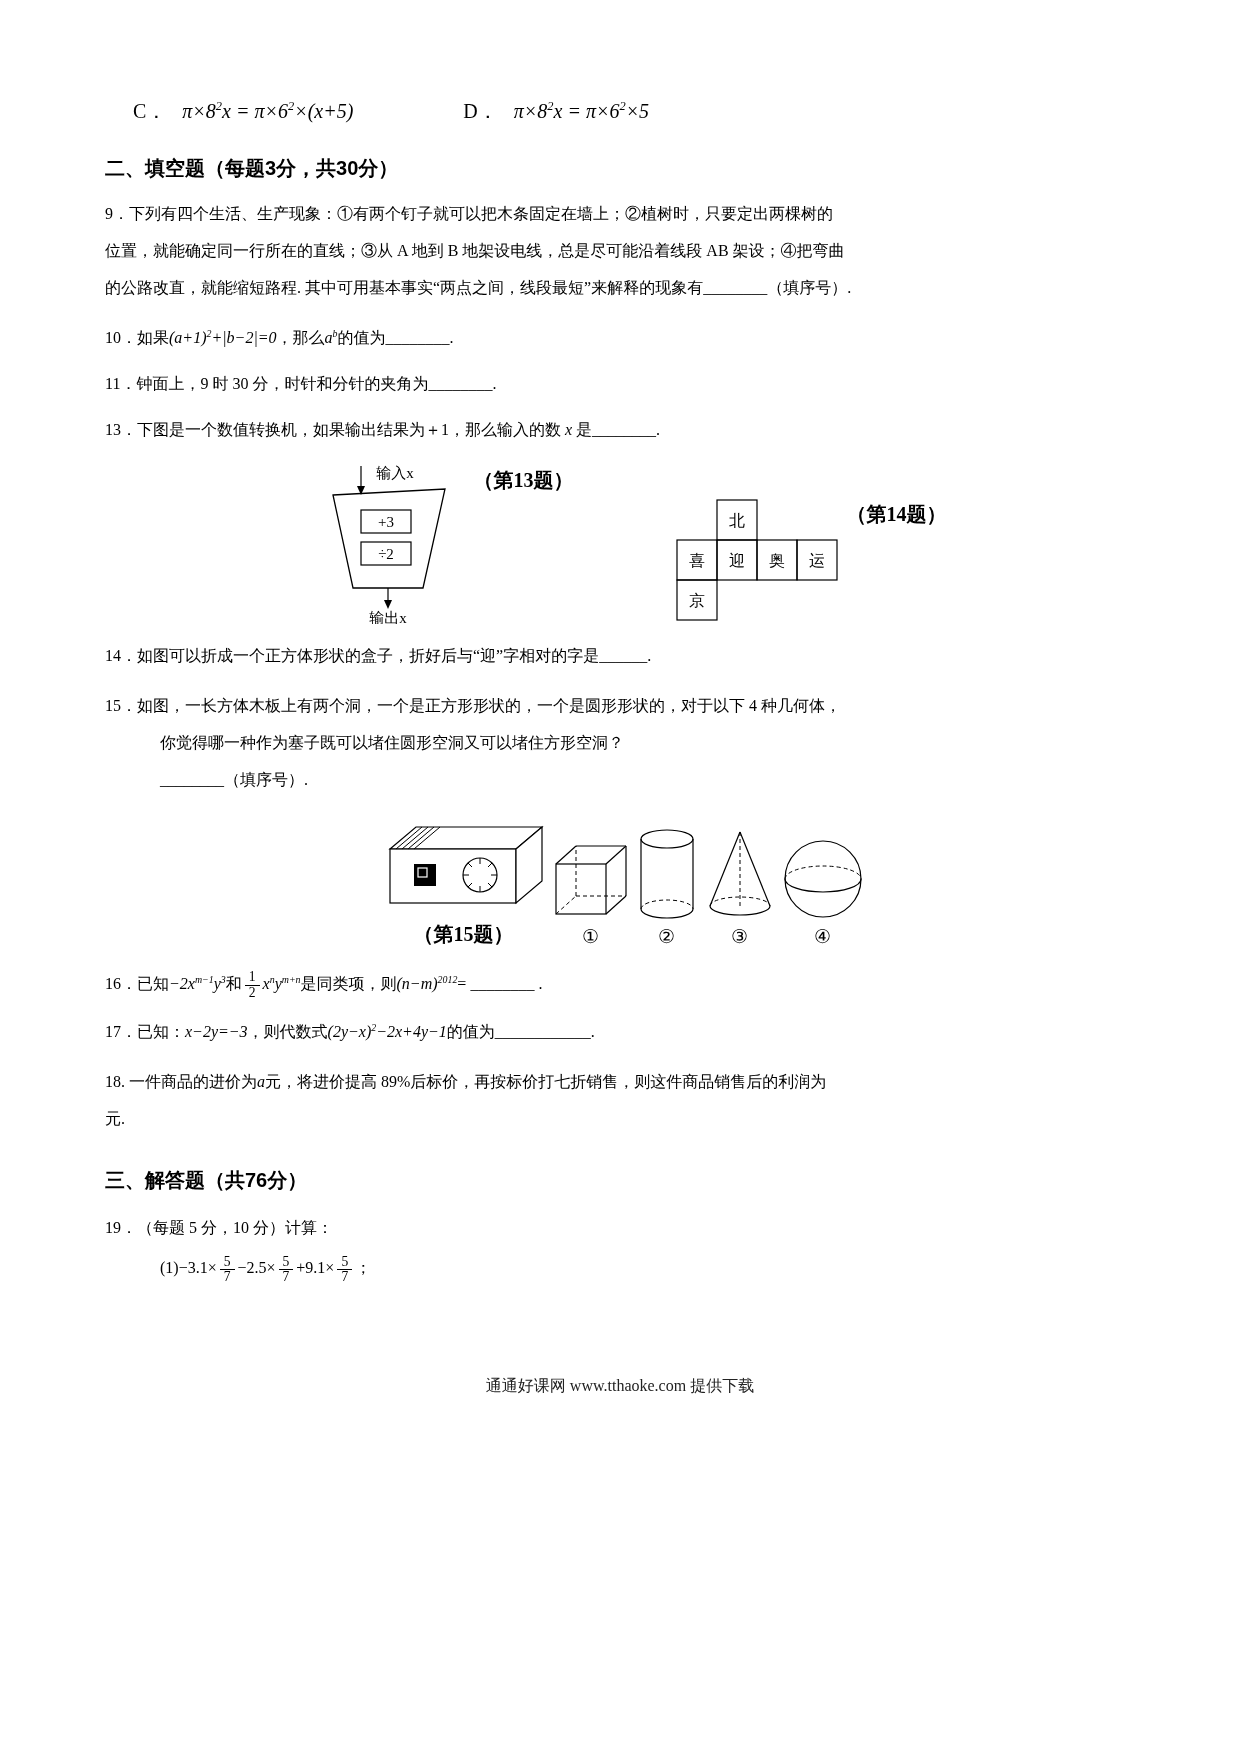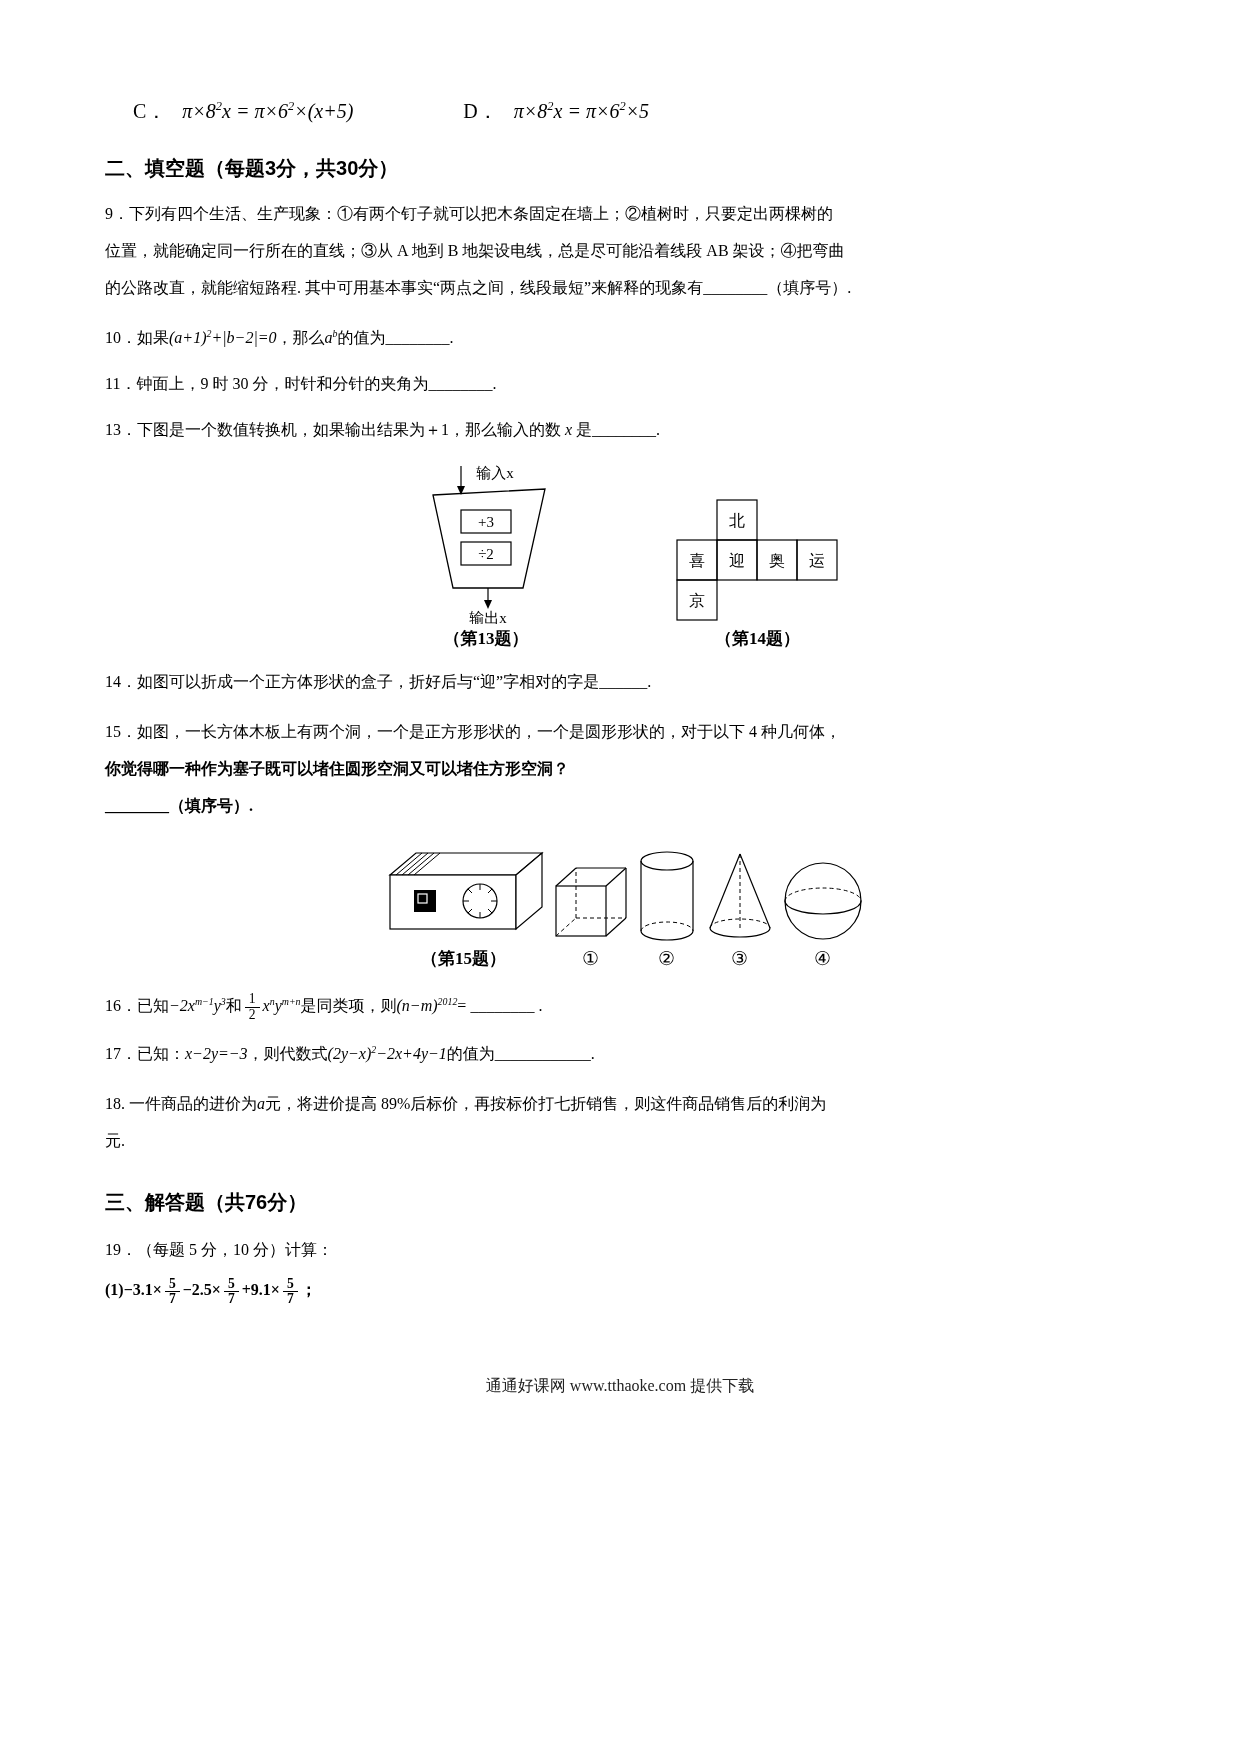--- a/index.html
+++ b/index.html
@@ -8,28 +8,28 @@
   .content{position:absolute;left:105px;top:98px;width:1035px;}
   .options-row{display:flex;gap:110px;margin-left:28px;font-size:20px;align-items:baseline;}
   .option{display:flex;align-items:baseline;}
   .opt-label{margin-right:16px;}
   .formula{font-style:italic;}
   sup{font-size:0.62em;font-style:italic;line-height:0;}
   .sec-title{font-family:"Liberation Sans","DejaVu Sans",sans-serif;font-weight:bold;font-size:20px;margin-top:30px;}
   .q{font-size:16px;margin-top:18px;line-height:1.75;}
   .q .math{font-style:italic;}
   .mline{line-height:2.3;}
-  .indent1{font-weight:bold;}
+  .indent1{margin-left:55px;}
   .frac{display:inline-flex;flex-direction:column;align-items:center;vertical-align:middle;
         line-height:1.05;margin:0 3px;font-size:0.85em;}
   .frac .den{border-top:1.4px solid #000;}
   .frac span{padding:0 4px;}
   .figs-row{display:flex;justify-content:center;align-items:flex-end;gap:95px;margin-top:20px;}
-  .fig{display:flex;flex-direction:column;align-items:center;}
-  .fig-caption{font-size:17px;font-weight:bold;margin-top:3px;}
+  .fig{display:flex;flex-direction:row;}
+  .fig-caption{font-size:20px;font-weight:bold;margin-top:3px;}
   .shapes-row{display:flex;justify-content:center;align-items:flex-end;margin-top:18px;}
   .shape{display:flex;flex-direction:column;align-items:center;gap:3px;}
   .shape-label{font-size:19px;}
   svg text{font-family:"Liberation Serif","DejaVu Serif",serif;}
   .footer{position:absolute;left:0;width:100%;top:1376px;text-align:center;font-size:16px;color:#222;}
 </style>
 </head>
 <body>
 
 <div class="page">

